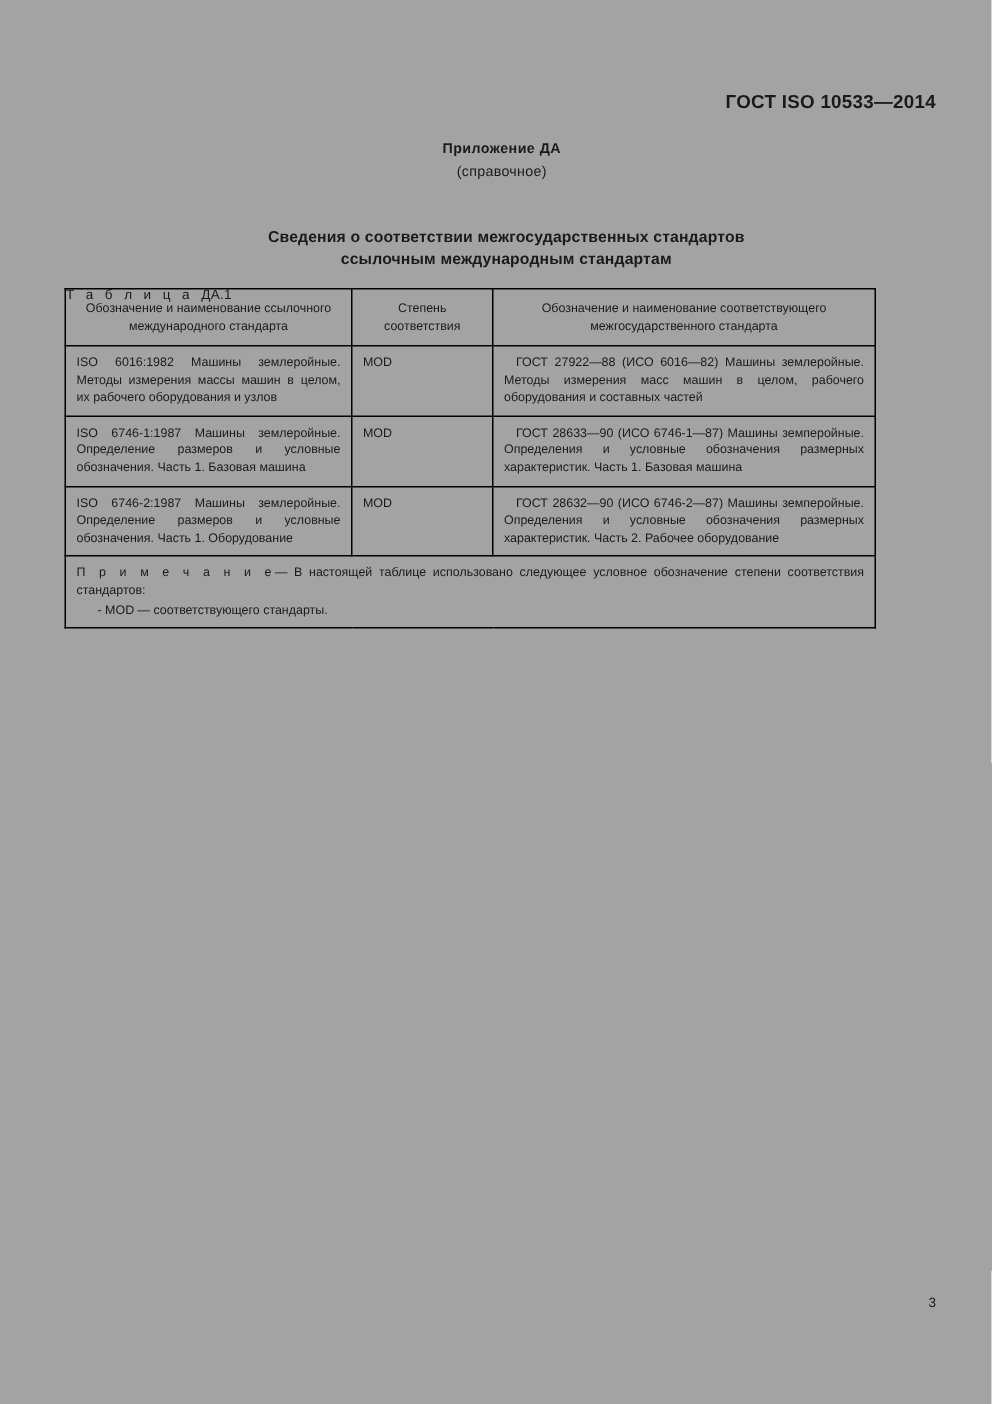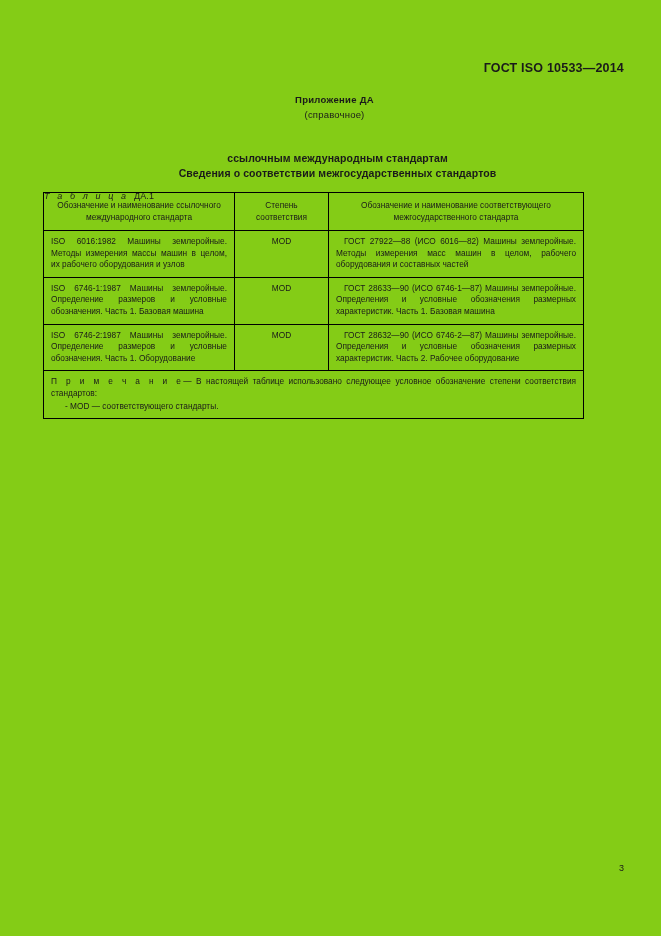--- a/index.html
+++ b/index.html
@@ -8,21 +8,21 @@
     background: #ffffff;
   }
   body {
     font-family: "Liberation Sans", sans-serif;
     color: #1a1a1a;
   }
   .page {
     position: relative;
     width: 661px;
     height: 936px;
-    background: #84cc16;
+    background: #a3a3a3;
     overflow: hidden;
   }
 
   
   .doc-header {
     position: absolute;
     top: 61px;
     right: 37px;
     font-size: 12.5px;
     font-weight: bold;
@@ -70,21 +70,20 @@
   .table-caption {
     position: absolute;
     top: 191px;
     left: 44px;
     font-size: 9px;
     letter-spacing: 0.15px;
     white-space: nowrap;
   }
   .table-caption .spaced {
     letter-spacing: 2.6px;
-    font-style: italic;
   }
 
   
   .std-table {
     position: absolute;
     top: 192px;
     left: 43px;
     width: 540px;
     border-collapse: collapse;
     table-layout: fixed;
@@ -107,21 +106,21 @@
     padding-bottom: 7px;
     line-height: 12px;
   }
 
   .cell-just {
     text-align: justify;
     text-align-last: left;
     hyphens: manual;
   }
   .cell-just.indent { text-indent: 8px; margin-top: 39px; }
-  .cell-center { text-align: center; }
+  .cell-center { }
 
   .note-cell {
     text-align: justify;
     text-align-last: left;
     padding: 6px 7px 7px 7px;
   }
   .note-lead {
     letter-spacing: 2.3px;
     margin-top: 24px;
   }
@@ -145,22 +144,22 @@
 <div class="page">
 
   <div class="doc-header">ГОСТ ISO 10533—2014</div>
 
   <div class="annex-block">
     <div class="annex-title">Приложение ДА</div>
     <div class="annex-sub">(справочное)</div>
   </div>
 
   <div class="main-heading">
+    <div>Сведения о соответствии межгосударственных стандартов</div>
     <div>ссылочным международным стандартам</div>
-    <div>Сведения о соответствии межгосударственных стандартов</div>
   </div>
 
   <div class="table-caption">
     <span class="spaced">Т а б л и ц а</span>&nbsp;&nbsp;<span>ДА.1</span>
   </div>
 
   <table class="std-table">
     <colgroup>
       <col class="col-a">
       <col class="col-b">

